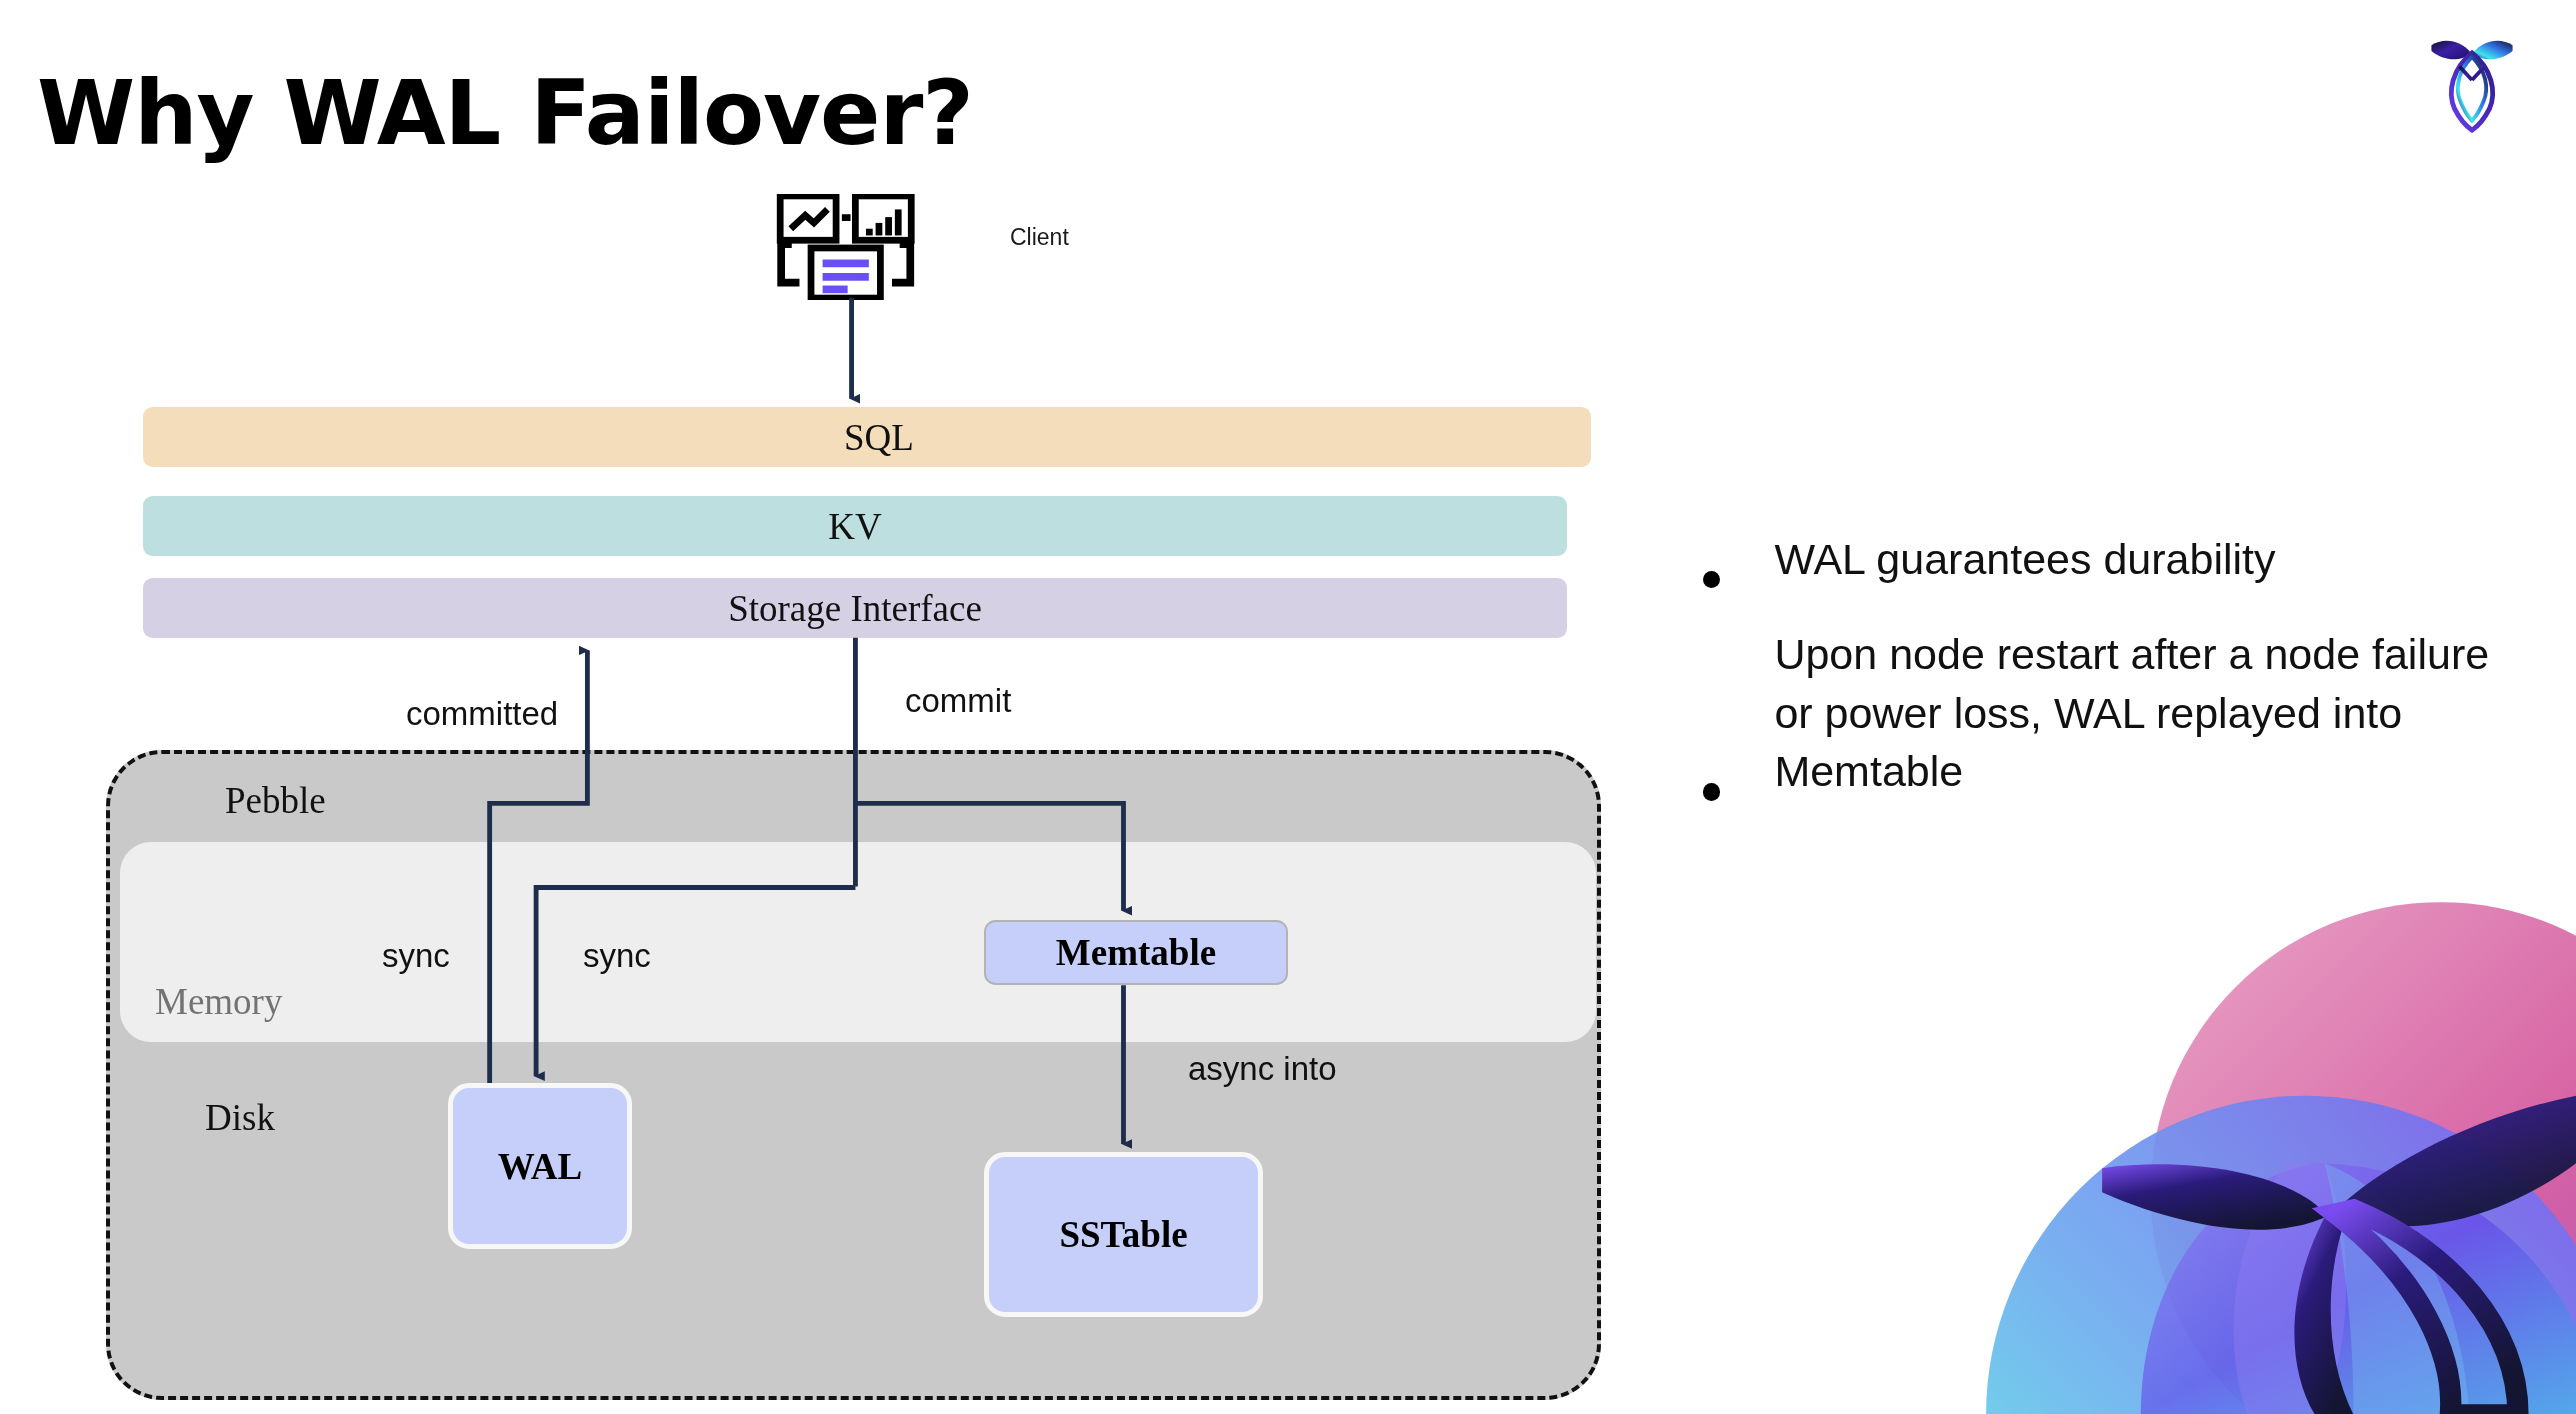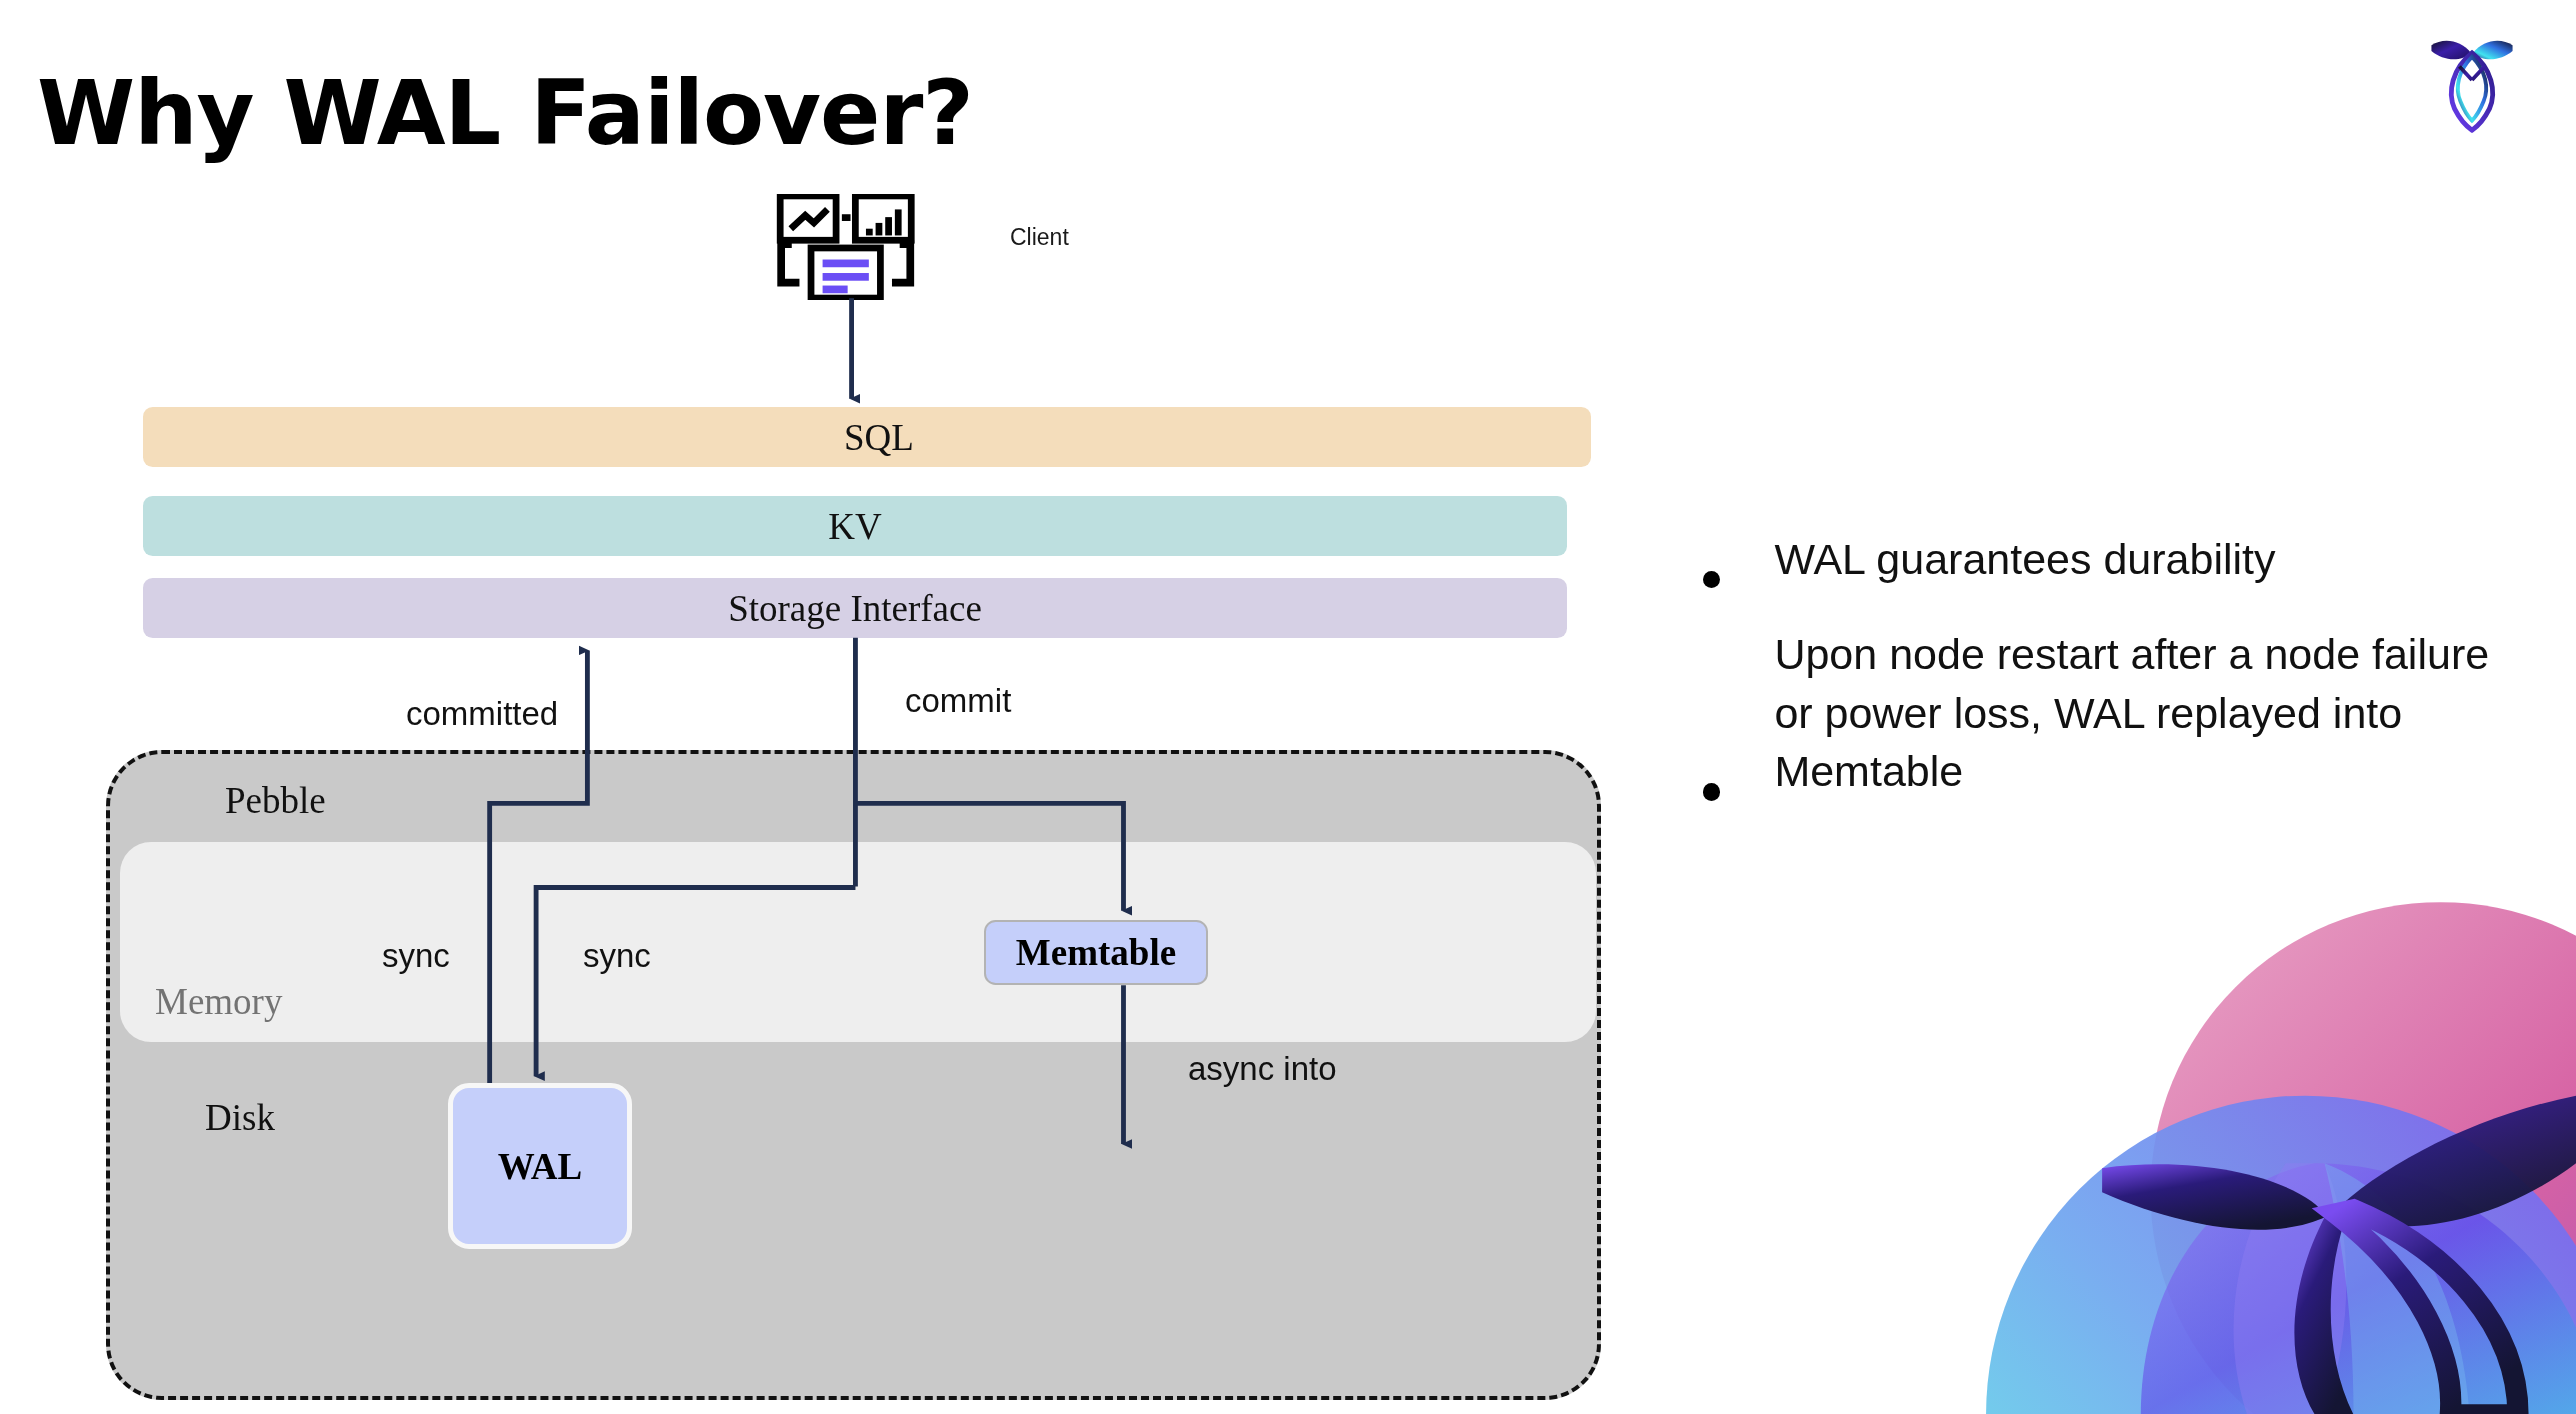--- a/index.html
+++ b/index.html
@@ -129,21 +129,21 @@
     display: flex;
     align-items: center;
     justify-content: center;
     font-family: "Liberation Serif", serif;
     font-weight: 700;
     font-size: 37px;
     color: #000000;
   }
   #node-memtable {
     left: 984px; top: 920px;
-    width: 224px; height: 65px;
+    width: 304px; height: 65px;
     border: 2.9px solid #b3b3b3;
     border-radius: 11.6px;
   }
   #node-wal {
     left: 448px; top: 1083px;
     width: 184px; height: 166px;
   }
   #node-sstable {
     left: 984px; top: 1152px;
     width: 279px; height: 165px;
@@ -350,20 +350,23 @@
       <path d="M1161,1018 L1161,1182" marker-end="url(#arrowDown)"></path>
     </g>
   </svg>
 
   <div class="node-box" id="node-memtable">
     <span>Memtable</span>
   </div>
   <div class="node-box" id="node-wal">
     <span>WAL</span>
   </div>
+  <div class="node-box" id="node-sstable">
+    <span>SSTable</span>
+  </div>
 
   <div class="edge-label" id="label-committed">committed</div>
   <div class="edge-label" id="label-commit">commit</div>
   <div class="edge-label" id="label-sync-1">sync</div>
   <div class="edge-label" id="label-sync-2">sync</div>
   <div class="edge-label" id="label-async">async into</div>
 
   <div id="bullet-list">
     <div class="bullet-row">
       <div class="bullet-dot"></div>

